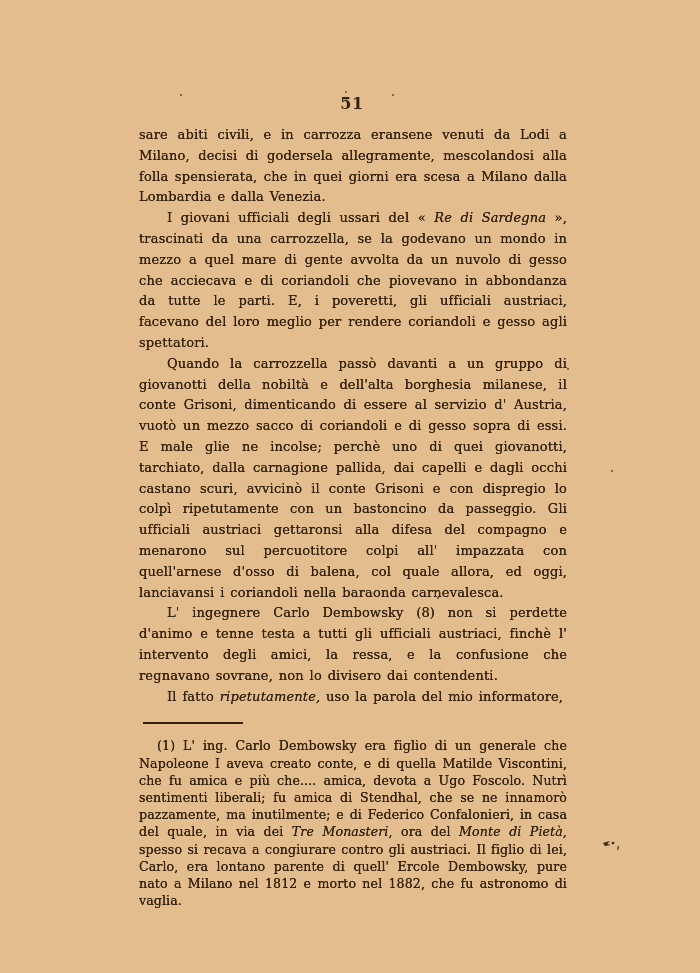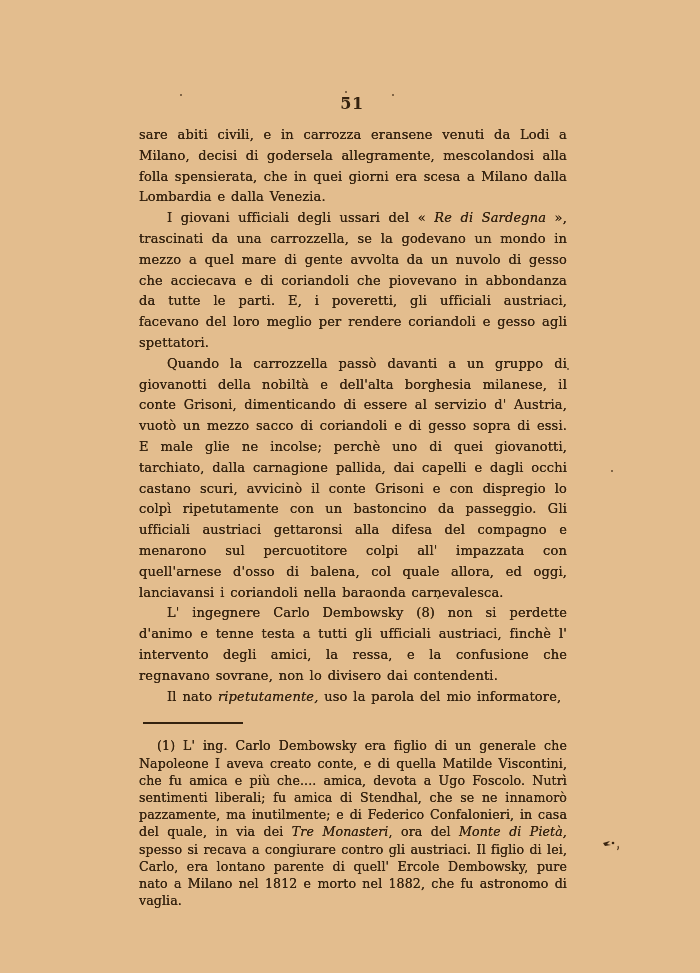--- a/index.html
+++ b/index.html
@@ -73,21 +73,21 @@
 
   <div class="column">
 
     <div class="pageno">51</div>
 
     <div class="bodytext">
       <p><span>sare abiti civili, e in carrozza eransene venuti da Lodi a Milano, decisi di godersela allegramente, mescolandosi alla folla spensierata, che in quei giorni era scesa a Milano dalla Lombardia e dalla Venezia.</span></p>
       <p class="indent"><span>I giovani ufficiali degli ussari del « </span><em>Re di Sardegna</em><span> », trascinati da una carrozzella, se la godevano un mondo in mezzo a quel mare di gente avvolta da un nuvolo di gesso che acciecava e di coriandoli che piovevano in abbondanza da tutte le parti. E, i poveretti, gli ufficiali austriaci, facevano del loro meglio per rendere coriandoli e gesso agli spettatori.</span></p>
       <p class="indent"><span>Quando la carrozzella passò davanti a un gruppo di giovanotti della nobiltà e dell'alta borghesia milanese, il conte Grisoni, dimenticando di essere al servizio d' Austria, vuotò un mezzo sacco di coriandoli e di gesso sopra di essi. E male glie ne incolse; perchè uno di quei giovanotti, tarchiato, dalla carnagione pallida, dai capelli e dagli occhi castano scuri, avvicinò il conte Grisoni e con dispregio lo colpì ripetutamente con un bastoncino da passeggio. Gli ufficiali austriaci gettaronsi alla difesa del compagno e menarono sul percuotitore colpi all' impazzata con quell'arnese d'osso di balena, col quale allora, ed oggi, lanciavansi i coriandoli nella baraonda carnevalesca.</span></p>
       <p class="indent"><span>L' ingegnere Carlo Dembowsky (8) non si perdette d'animo e tenne testa a tutti gli ufficiali austriaci, finchè l' intervento degli amici, la ressa, e la confusione che regnavano sovrane, non lo divisero dai contendenti.</span></p>
-      <p class="indent"><span>Il nato </span><em>ripetutamente,</em><span> uso la parola del mio informatore,</span></p>
+      <p class="indent"><span>Il fatto </span><em>ripetutamente,</em><span> uso la parola del mio informatore,</span></p>
     </div>
 
     <hr class="footnote-rule">
 
     <p class="footnote"><span>(1) L' ing. Carlo Dembowsky era figlio di un generale che Napoleone I aveva creato conte, e di quella Matilde Viscontini, che fu amica e più che.... amica, devota a Ugo Foscolo. Nutrì sentimenti liberali; fu amica di Stendhal, che se ne innamorò pazzamente, ma inutilmente; e di Federico Confalonieri, in casa del quale, in via dei </span><em>Tre Monasteri</em><span>, ora del </span><em>Monte di Pietà,</em><span> spesso si recava a congiurare contro gli austriaci. Il figlio di lei, Carlo, era lontano parente di quell' Ercole Dembowsky, pure nato a Milano nel 1812 e morto nel 1882, che fu astronomo di vaglia.</span></p>
 
   </div>
 
   <span class="speck" style="left:180px; top:94px;"></span>
   <span class="speck" style="left:345px; top:91px;"></span>

